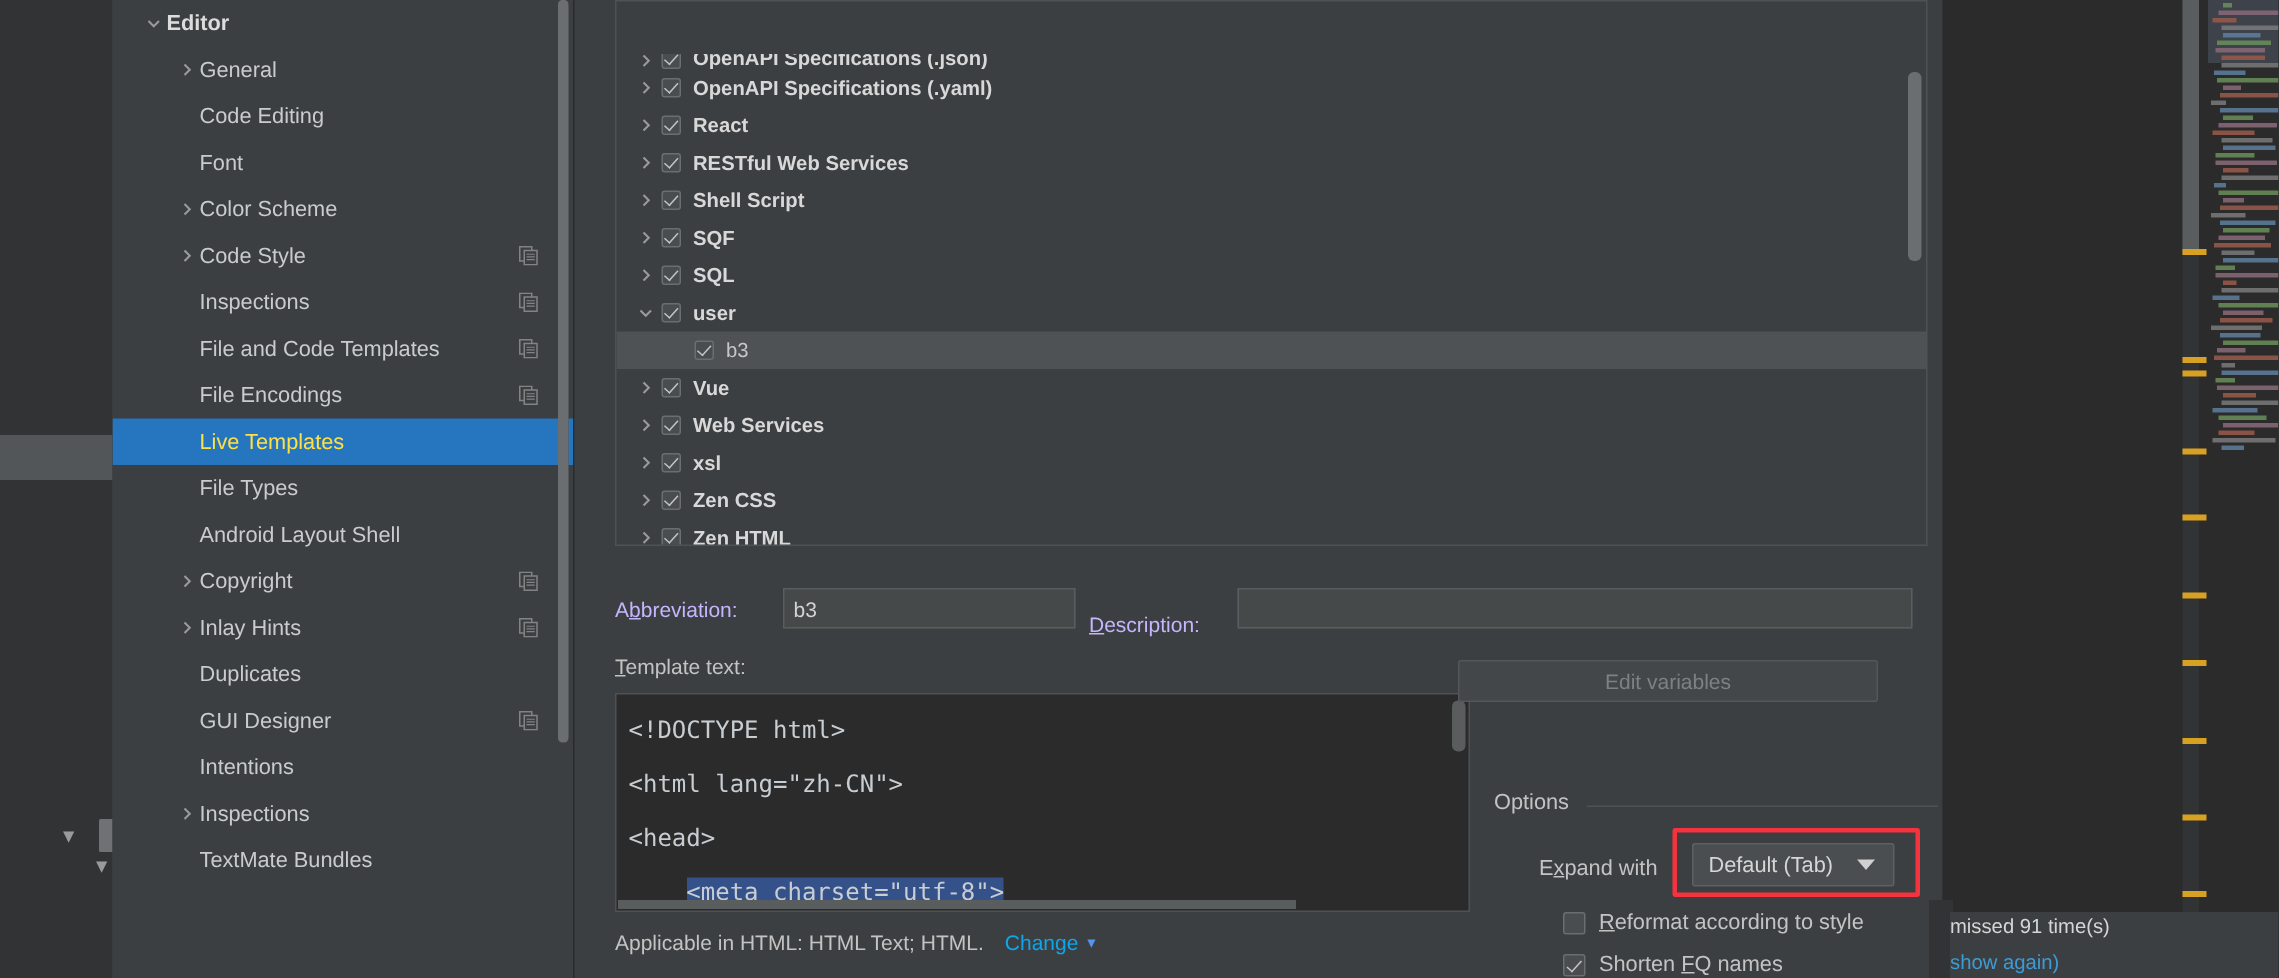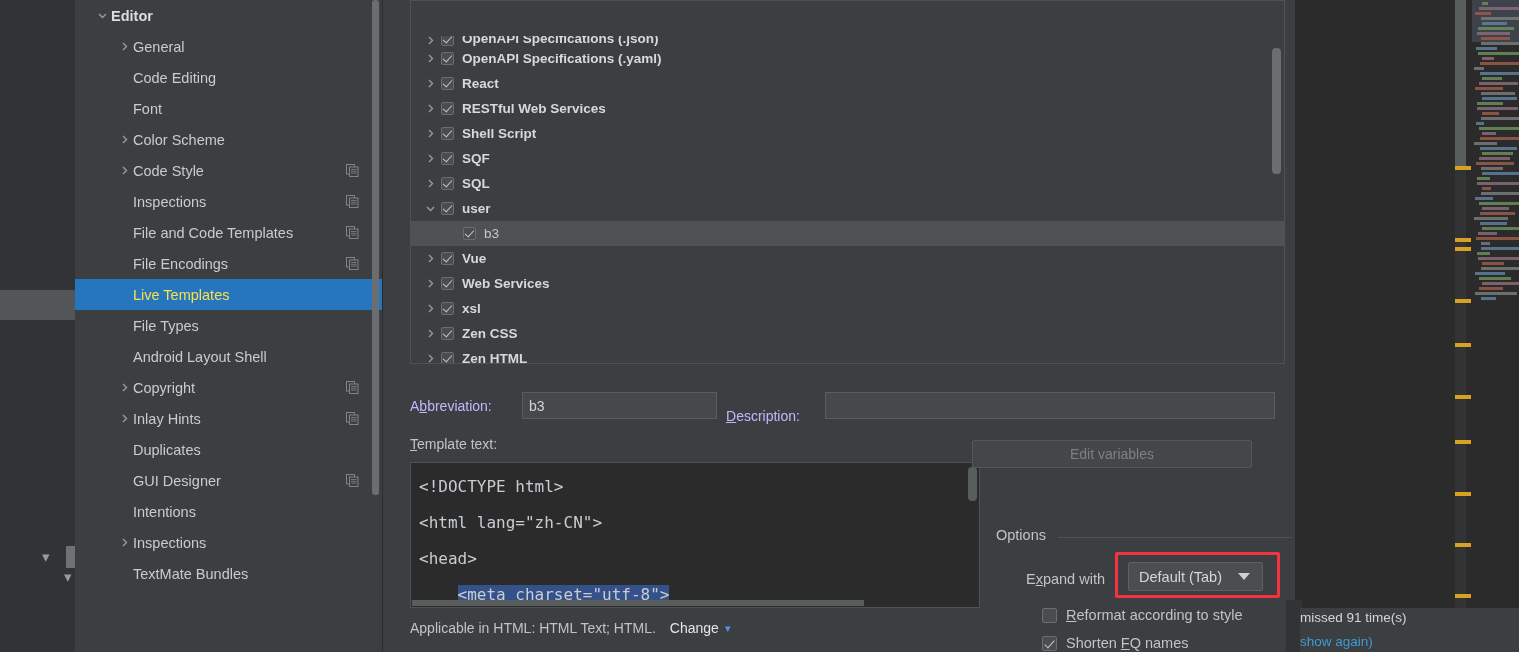--- a/index.html
+++ b/index.html
@@ -95,21 +95,21 @@
   .opt-rule{position:absolute;left:62px;top:10px;right:4px;height:1px;background:#4f5254;}
   .opt-expand{position:absolute;left:30px;top:44px;font-size:14.5px;color:#c3c3c3;white-space:nowrap;}
   .combo{position:absolute;left:132px;top:35px;width:135px;height:29px;background:#4a4e50;border:1px solid #5d6163;box-sizing:border-box;border-radius:2px;display:flex;align-items:center;padding-left:10px;color:#d6d6d6;font-size:14.5px;}
   .combo .caret{position:absolute;right:12px;top:10px;width:0;height:0;border-left:6px solid transparent;border-right:6px solid transparent;border-top:7px solid #d0d0d0;}
   .redbox{position:absolute;left:119px;top:25px;width:165px;height:46px;border:3px solid #f5333f;box-sizing:border-box;border-radius:2px;}
   .opt-cb-row{position:absolute;display:flex;align-items:center;font-size:14.5px;color:#c3c3c3;white-space:nowrap;}
   .obox{width:15px;height:15px;border:1px solid #6b6e70;background:#4a4d4f;border-radius:2px;position:relative;box-sizing:border-box;margin-right:9px;}
   .obox.checked:after{content:"";position:absolute;left:4px;top:1px;width:4px;height:9px;border:solid #c4c4c4;border-width:0 1.7px 1.7px 0;transform:rotate(42deg);}
 
   .applicable{position:absolute;left:26px;top:620px;font-size:14px;color:#c3c3c3;white-space:nowrap;display:flex;align-items:center;}
-  .applicable .chg{color:#e5e5e5;margin-left:14px;}
+  .applicable .chg{color:#0ea5e9;margin-left:14px;}
   .applicable .chgcaret{margin-left:6px;color:#5394ec;font-size:11px;}
 </style>
 </head>
 <body>
 
 <div class="root">
 
   <div class="ide-bg"></div>
 
   <div class="left-fragment"></div>

